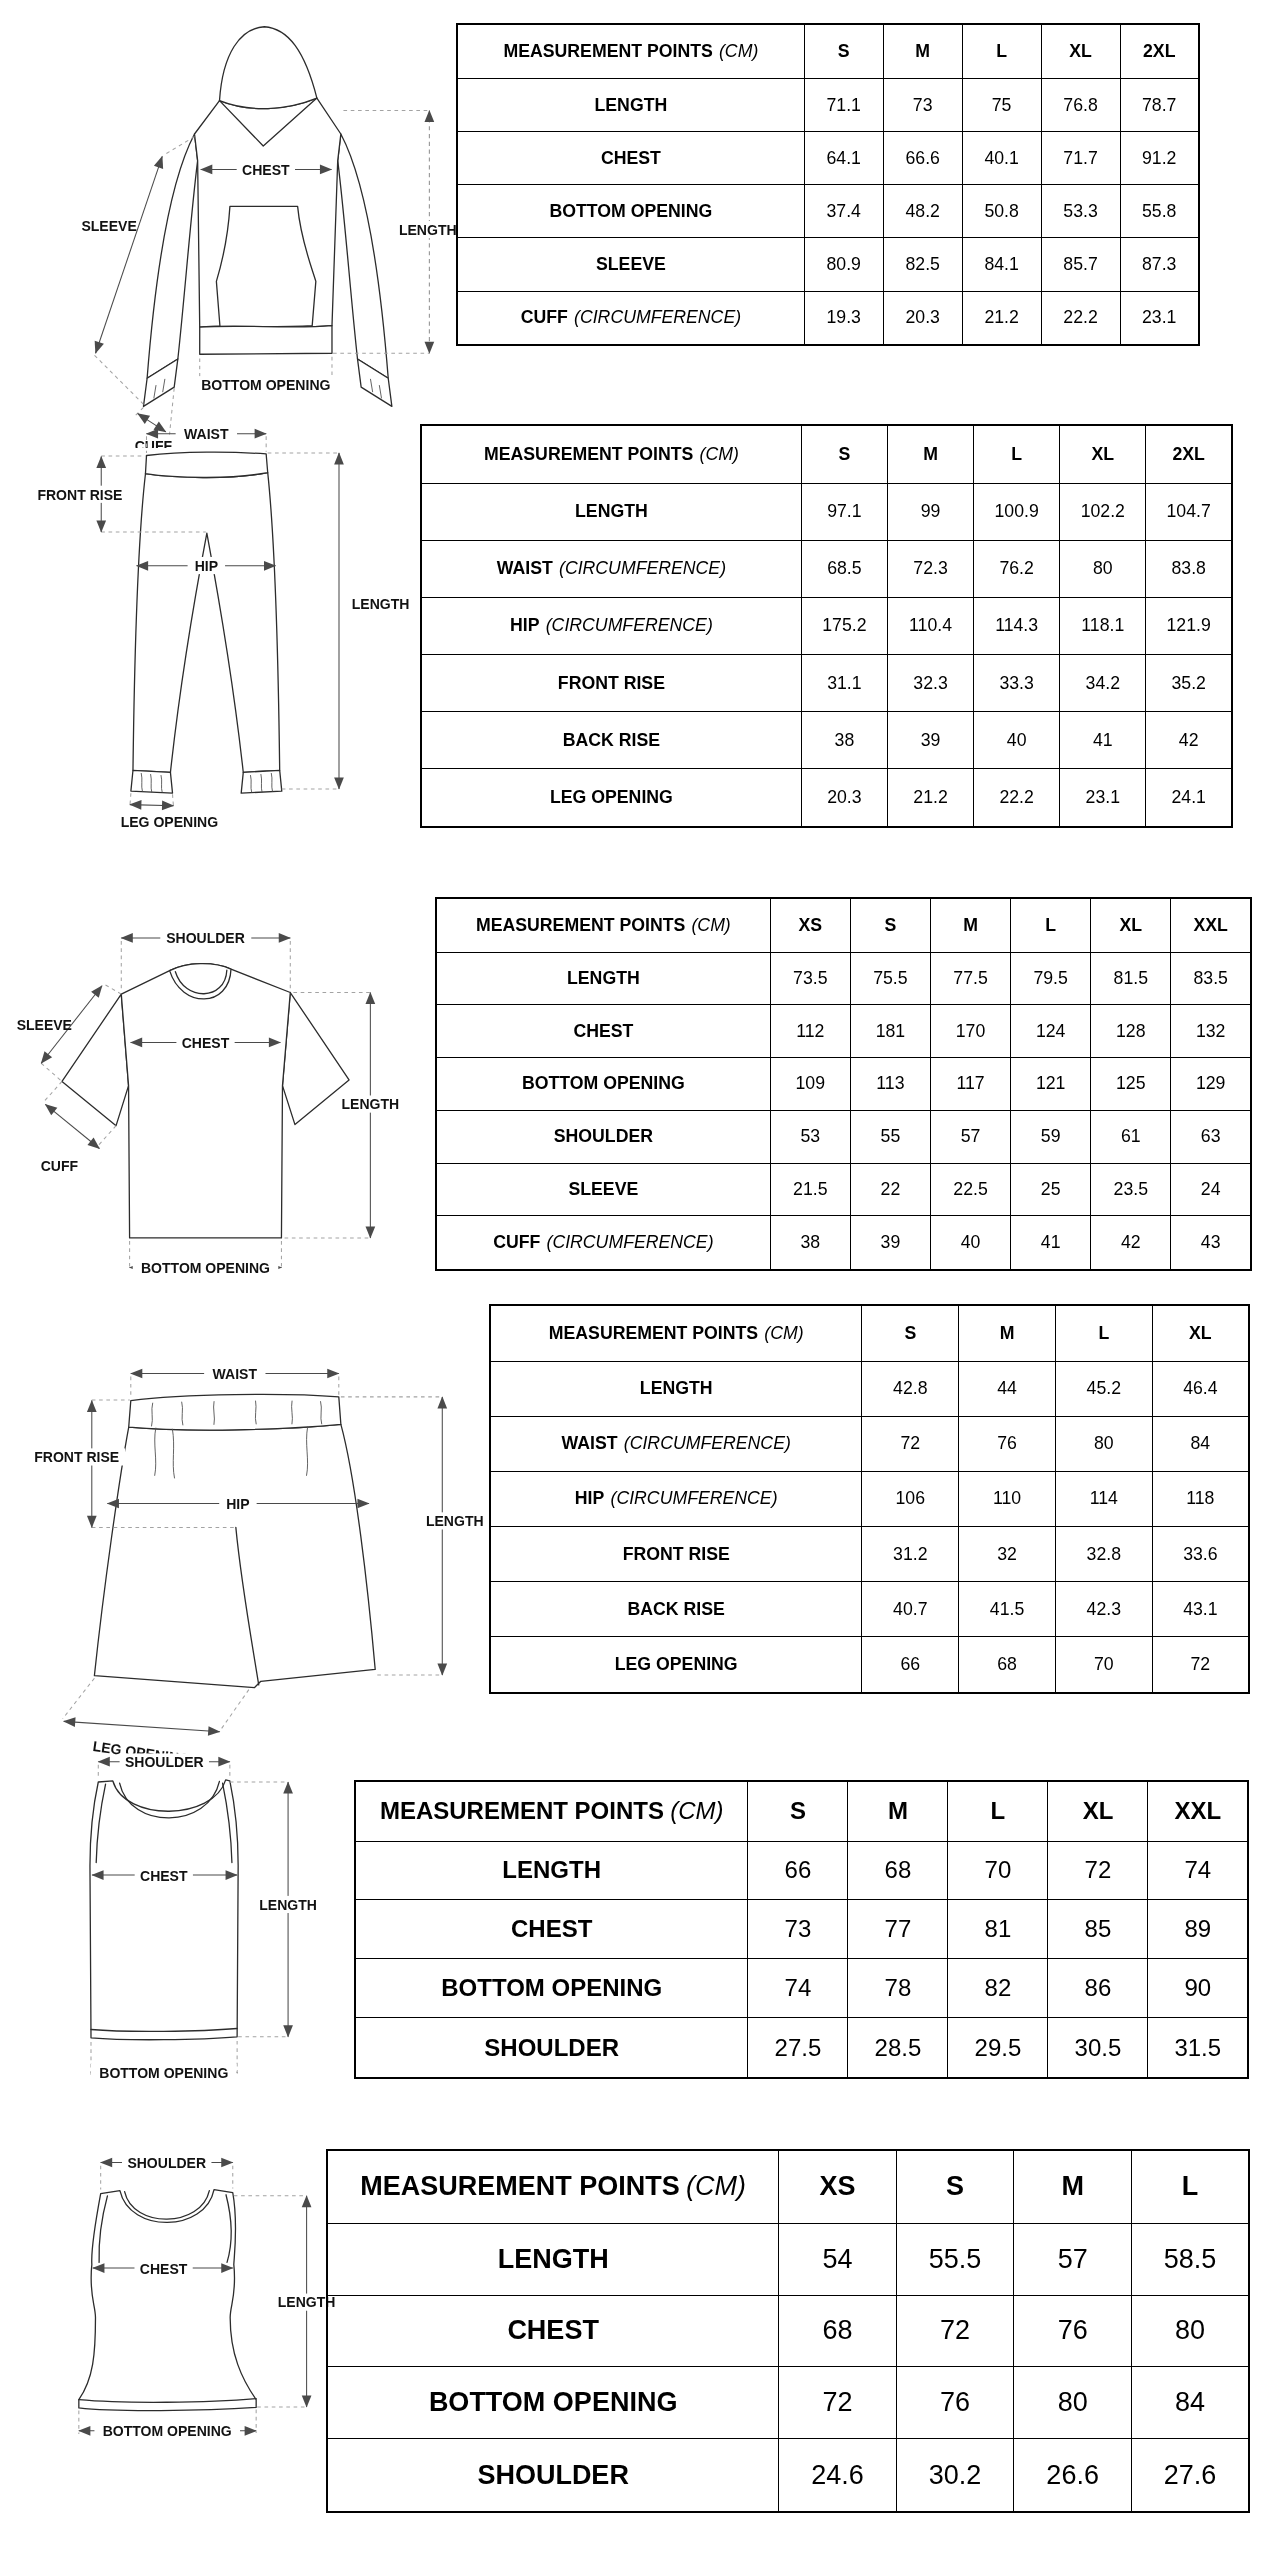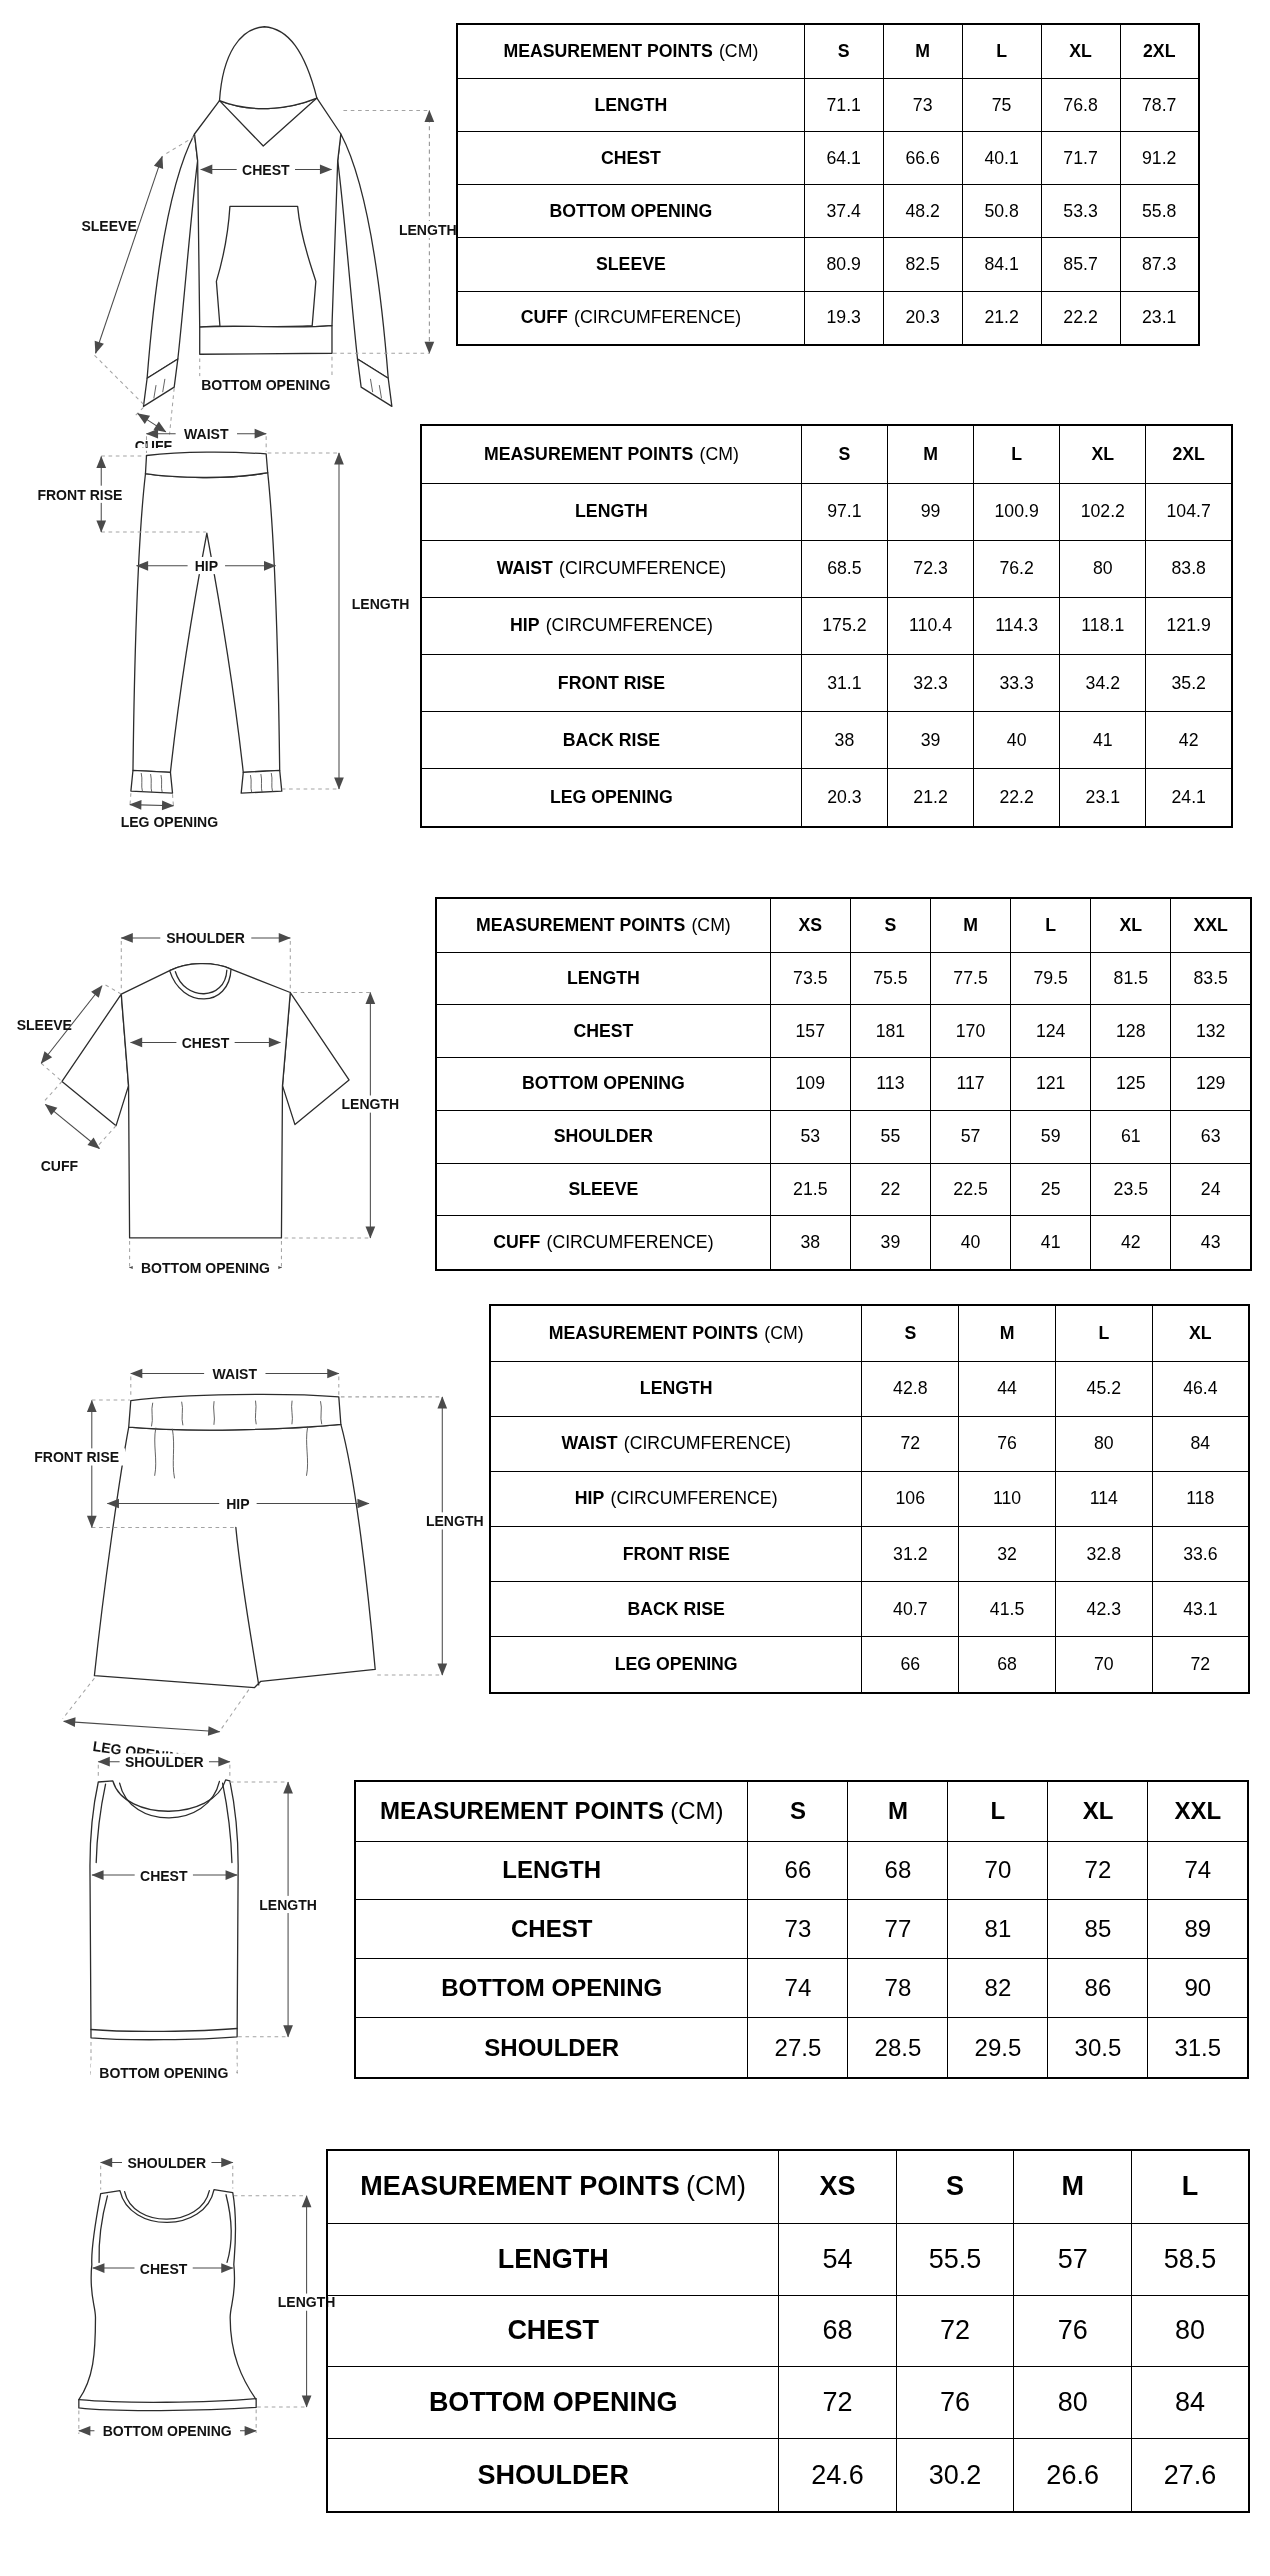--- a/index.html
+++ b/index.html
@@ -7,21 +7,21 @@
           font-family:"Liberation Sans","DejaVu Sans",sans-serif;color:#000;}
   .tblwrap{position:absolute;}
   table.mt{border-collapse:collapse;table-layout:fixed;width:100%;height:100%;border:2.1px solid #000;}
   table.mt td{border-top:1.6px solid #000;border-bottom:1.6px solid #000;
               border-left:1px solid #000;border-right:1px solid #000;
               text-align:center;vertical-align:middle;padding:0 4.2px;white-space:nowrap;}
   .f34 td{font-size:17.7px;}
   .f46 td{font-size:24px;}
   .f52 td{font-size:27px;}
   .b{font-weight:700;}
-  .u{font-weight:400;}
+  .u{font-weight:400;font-style:italic;}
   .sfx:not(:empty){margin-left:6.2px;}
   .dia{position:absolute;}
   .g{fill:#ffffff;stroke:#2c2c2c;stroke-width:2.5;stroke-linejoin:round;stroke-linecap:round;}
   .ln{fill:none;stroke:#2c2c2c;stroke-width:2.5;stroke-linejoin:round;stroke-linecap:round;}
   .thin{fill:none;stroke:#4f4f4f;stroke-width:1.7;stroke-linecap:round;}
   .dim{stroke:#4a4a4a;stroke-width:2;fill:none;}
   .dimd{stroke:#8f8f8f;stroke-width:2;fill:none;stroke-dasharray:8 7;}
   .ext{stroke:#a3a3a3;stroke-width:2;fill:none;stroke-dasharray:7 7;}
   .chip{fill:#ffffff;}
   text.lbl{font-family:"Liberation Sans","DejaVu Sans",sans-serif;font-weight:700;font-size:27px;
@@ -310,21 +310,21 @@
       <td><span class="b">LENGTH</span><span class="u sfx"></span></td>
       <td>73.5</td>
       <td>75.5</td>
       <td>77.5</td>
       <td>79.5</td>
       <td>81.5</td>
       <td>83.5</td>
     </tr>
     <tr>
       <td><span class="b">CHEST</span><span class="u sfx"></span></td>
-      <td>157</td>
+      <td>112</td>
       <td>181</td>
       <td>170</td>
       <td>124</td>
       <td>128</td>
       <td>132</td>
     </tr>
     <tr>
       <td><span class="b">BOTTOM OPENING</span><span class="u sfx"></span></td>
       <td>109</td>
       <td>113</td>

